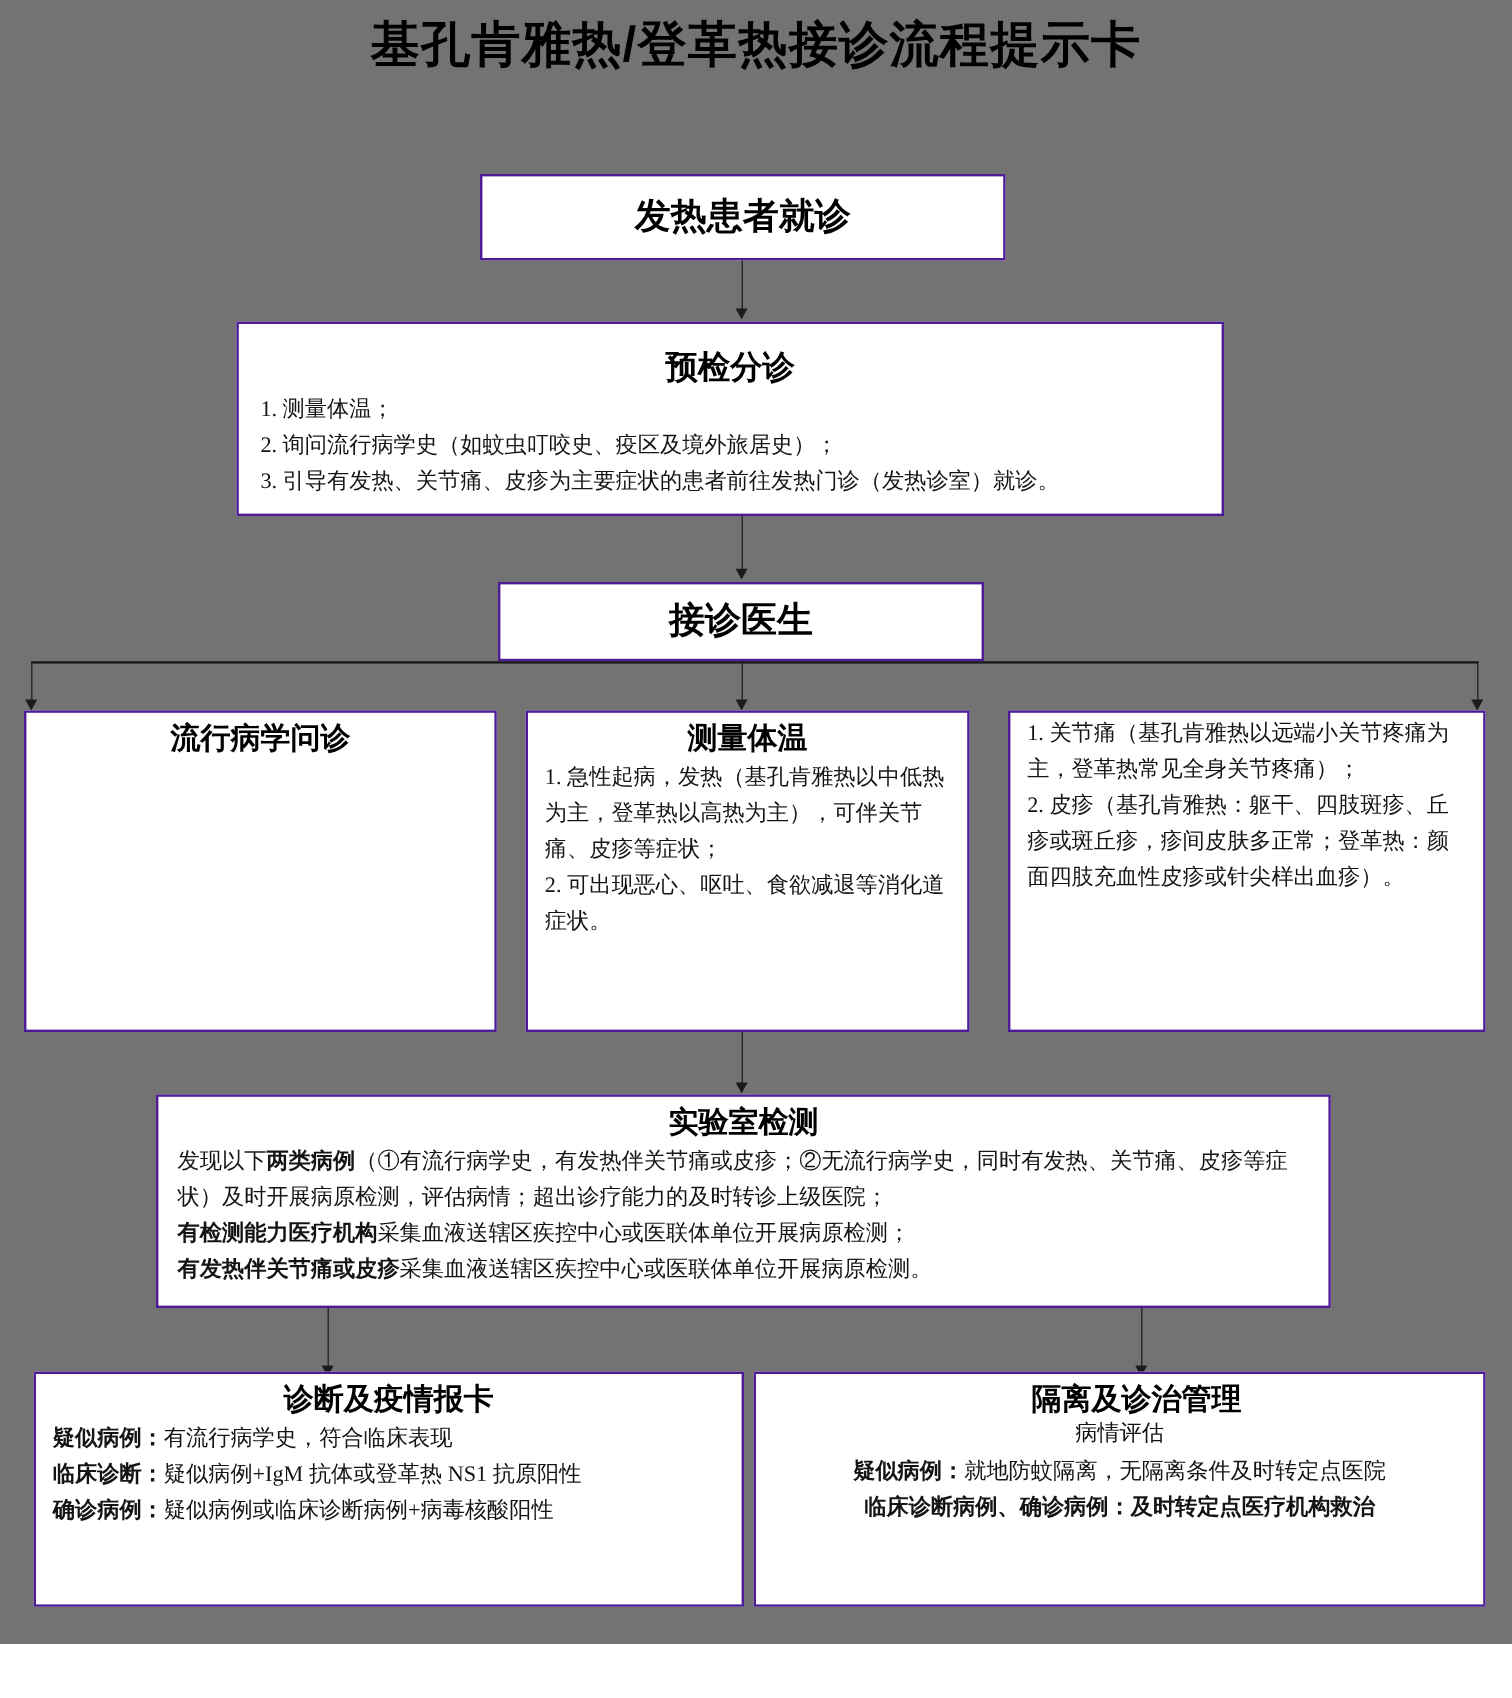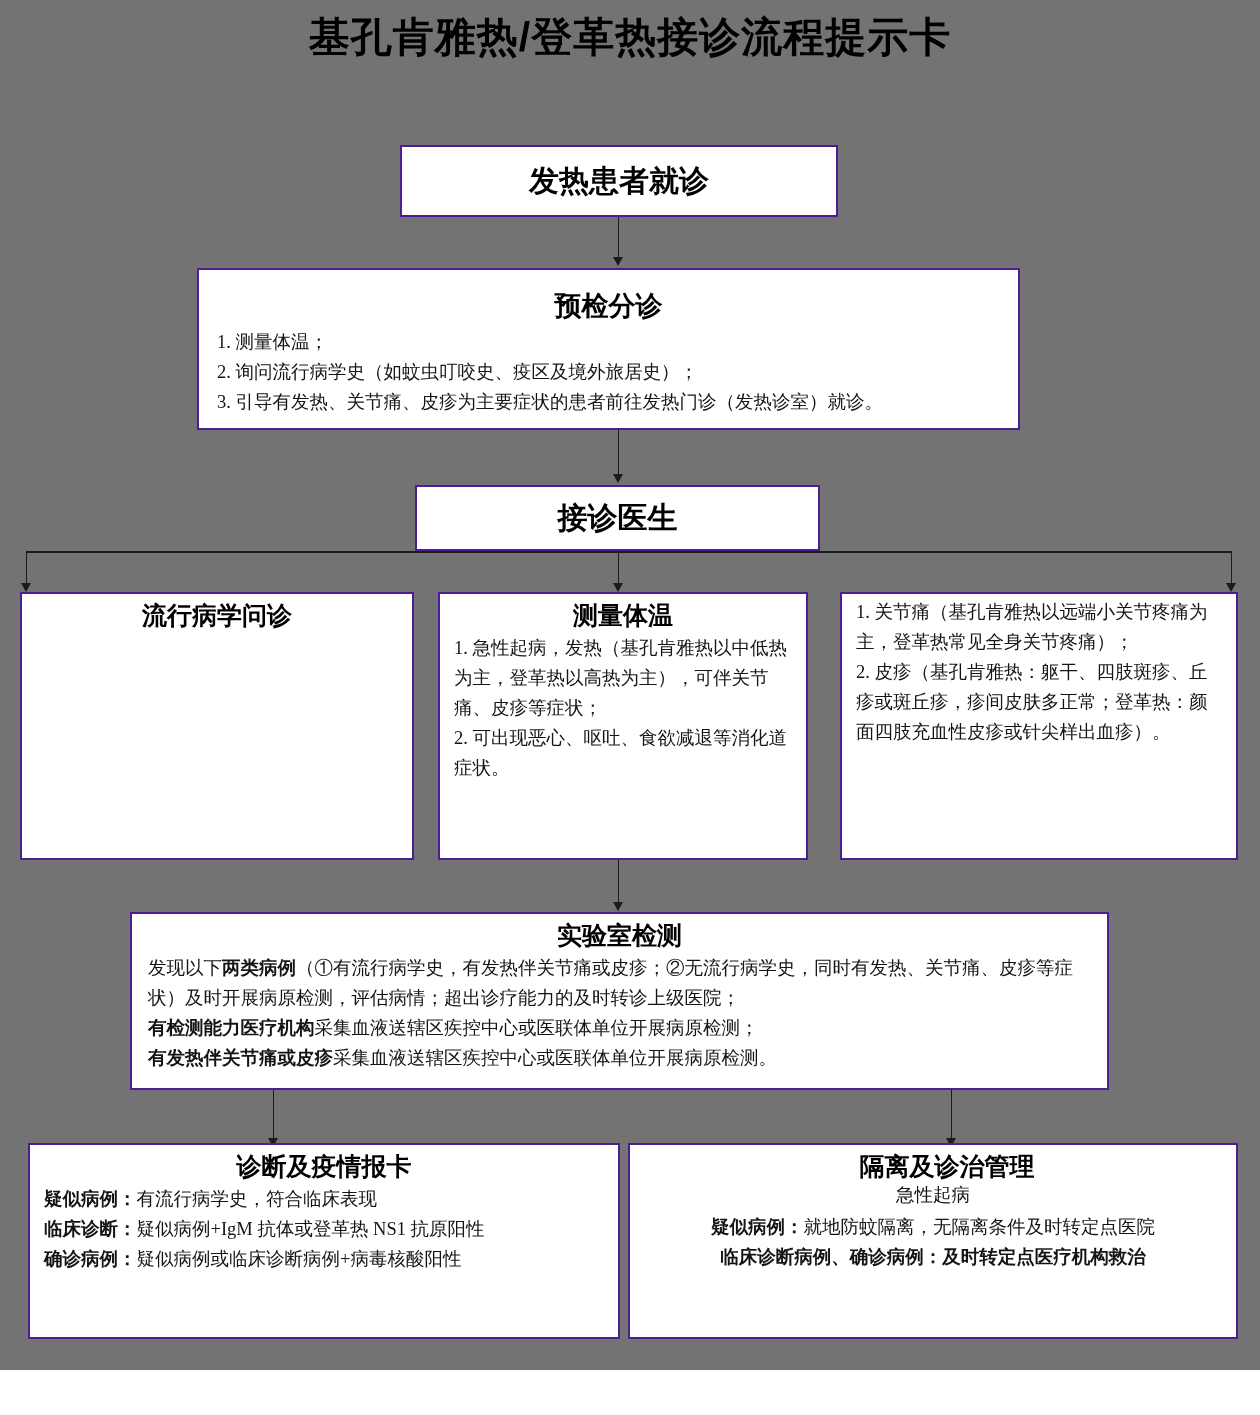--- a/index.html
+++ b/index.html
@@ -185,21 +185,21 @@
         <span class="b">临床诊断：</span><span>疑似病例+IgM 抗体或登革热 NS1 抗原阳性</span>
       </p>
       <p>
         <span class="b">确诊病例：</span><span>疑似病例或临床诊断病例+病毒核酸阳性</span>
       </p>
     </div>
   </div>
 
   <div class="box" style="left:628px; top:1143px; width:610px; height:196px;">
     <div class="node-title t-md" style="margin-top:6px;margin-left:28px;">隔离及诊治管理</div>
-    <div class="center-sub">急性起病</div>
+    <div class="center-sub">病情评估</div>
     <div class="body-text" style="padding:2px 10px 0 10px; text-align:center;">
       <p>
         <span class="b">疑似病例：</span><span>就地防蚊隔离，无隔离条件及时转定点医院</span>
       </p>
       <p class="b">临床诊断病例、确诊病例：及时转定点医疗机构救治</p>
     </div>
   </div>
 
 </div>
 

